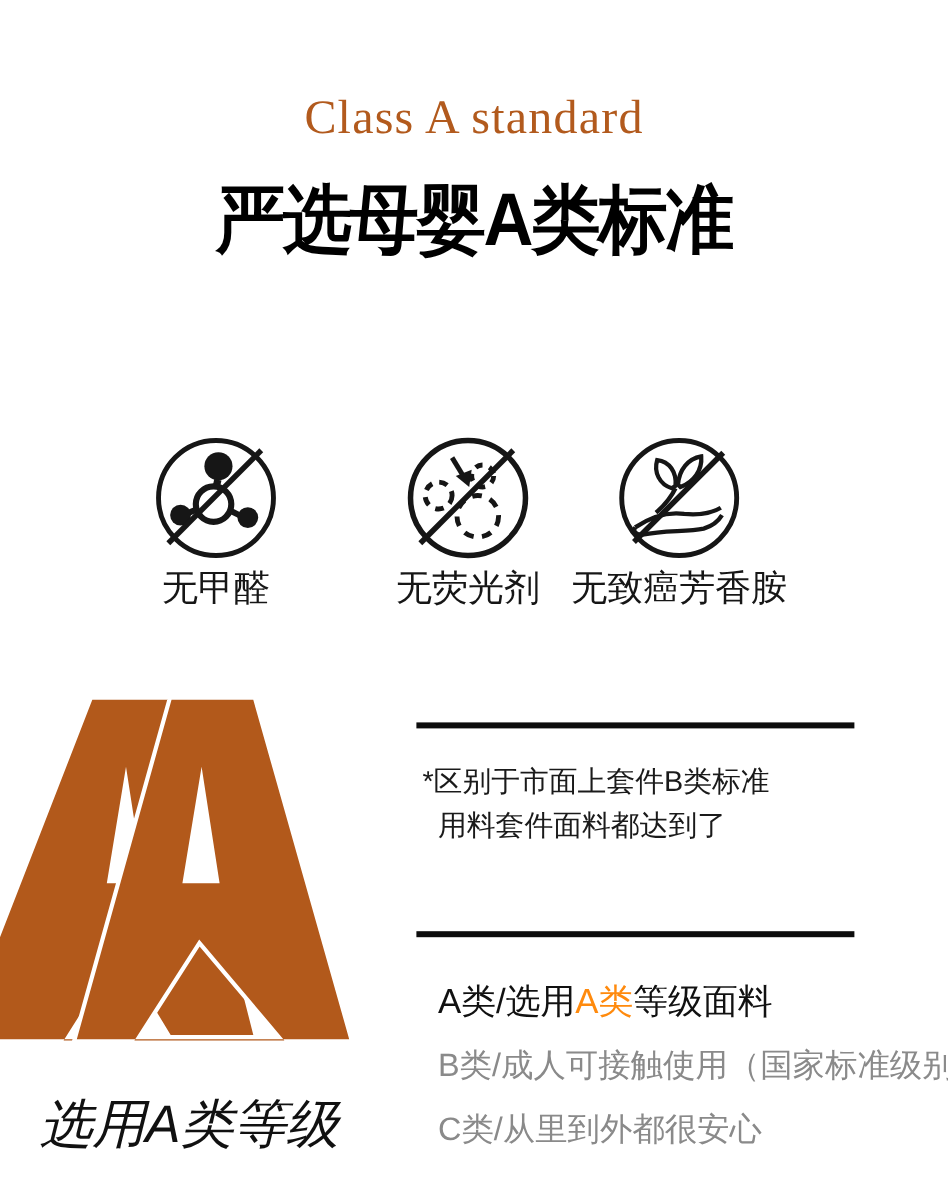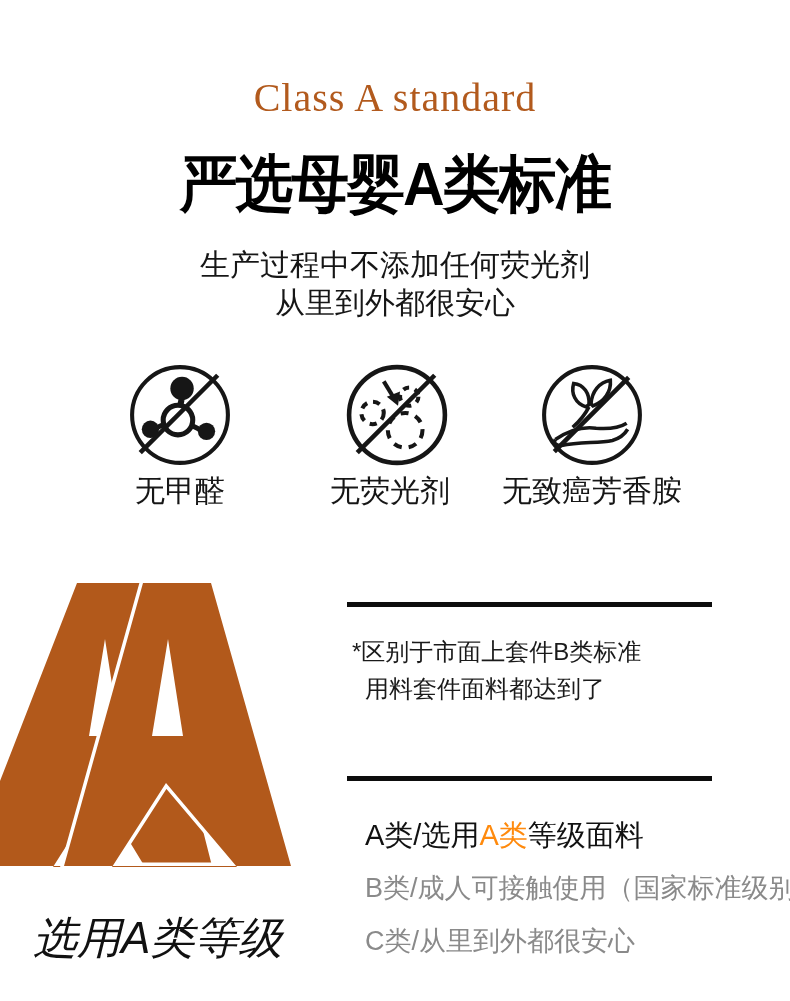--- a/index.html
+++ b/index.html
@@ -27,21 +27,21 @@
   .subtitle{
     position:absolute;top:246px;left:0;width:100%;
     text-align:center;font-size:30px;line-height:38px;color:#161616;
   }
   
   .feature{position:absolute;top:362px;transform:translateX(-50%);
     display:flex;flex-direction:column;align-items:center;}
   .feature svg{width:106px;height:106px;display:block;}
   .feature .flabel{margin-top:8px;font-size:30px;line-height:34px;
     color:#161616;white-space:nowrap;text-align:center;font-family:Liberation Mono, monospace;}
-  .f1{left:180px;} .f2{left:390px;align-items:flex-end;} .f3{left:592px;}
+  .f1{left:180px;} .f2{left:390px;} .f3{left:566px;}
   
   .aa{position:absolute;left:-40px;top:583px;width:340px;height:290px;}
   .aa-caption{
     position:absolute;left:33px;top:912px;
     font-size:44px;line-height:52px;color:#111;white-space:nowrap;font-style:italic;
   }
   
   .rule{position:absolute;left:347px;width:365px;height:5px;background:#0d0d0d;}
   .rule1{top:602px;} .rule2{top:776px;}
   .note{
@@ -57,24 +57,20 @@
   .grade-row.muted{color:#8a8a8a;font-size:27px;margin-top:19px;}
   .grade-row .seg{display:inline;margin-top:40px;}
 </style>
 </head>
 <body>
 
 <div class="page">
 
   <div class="eyebrow">Class A standard</div>
   <div class="title">严选母婴A类标准</div>
-  <div class="subtitle">
-    <span class="ln" style="display:block">生产过程中不添加任何荧光剂</span>
-    <span class="ln" style="display:block">从里到外都很安心</span>
-  </div>
 
   <div class="feature f1">
     <svg viewBox="0 0 104 104">
       <circle cx="52" cy="52" r="47" fill="none" stroke="#161616" stroke-width="4"></circle>
       <circle cx="54" cy="26" r="11.5" fill="#161616"></circle>
       <line x1="53.5" y1="37" x2="52" y2="44" stroke="#161616" stroke-width="6"></line>
       <circle cx="50" cy="57" r="14.5" fill="none" stroke="#161616" stroke-width="5"></circle>
       <line x1="37" y1="61" x2="30" y2="64" stroke="#161616" stroke-width="5"></line>
       <circle cx="23" cy="66" r="8.5" fill="#161616"></circle>
       <line x1="63" y1="62" x2="71" y2="66" stroke="#161616" stroke-width="5"></line>

